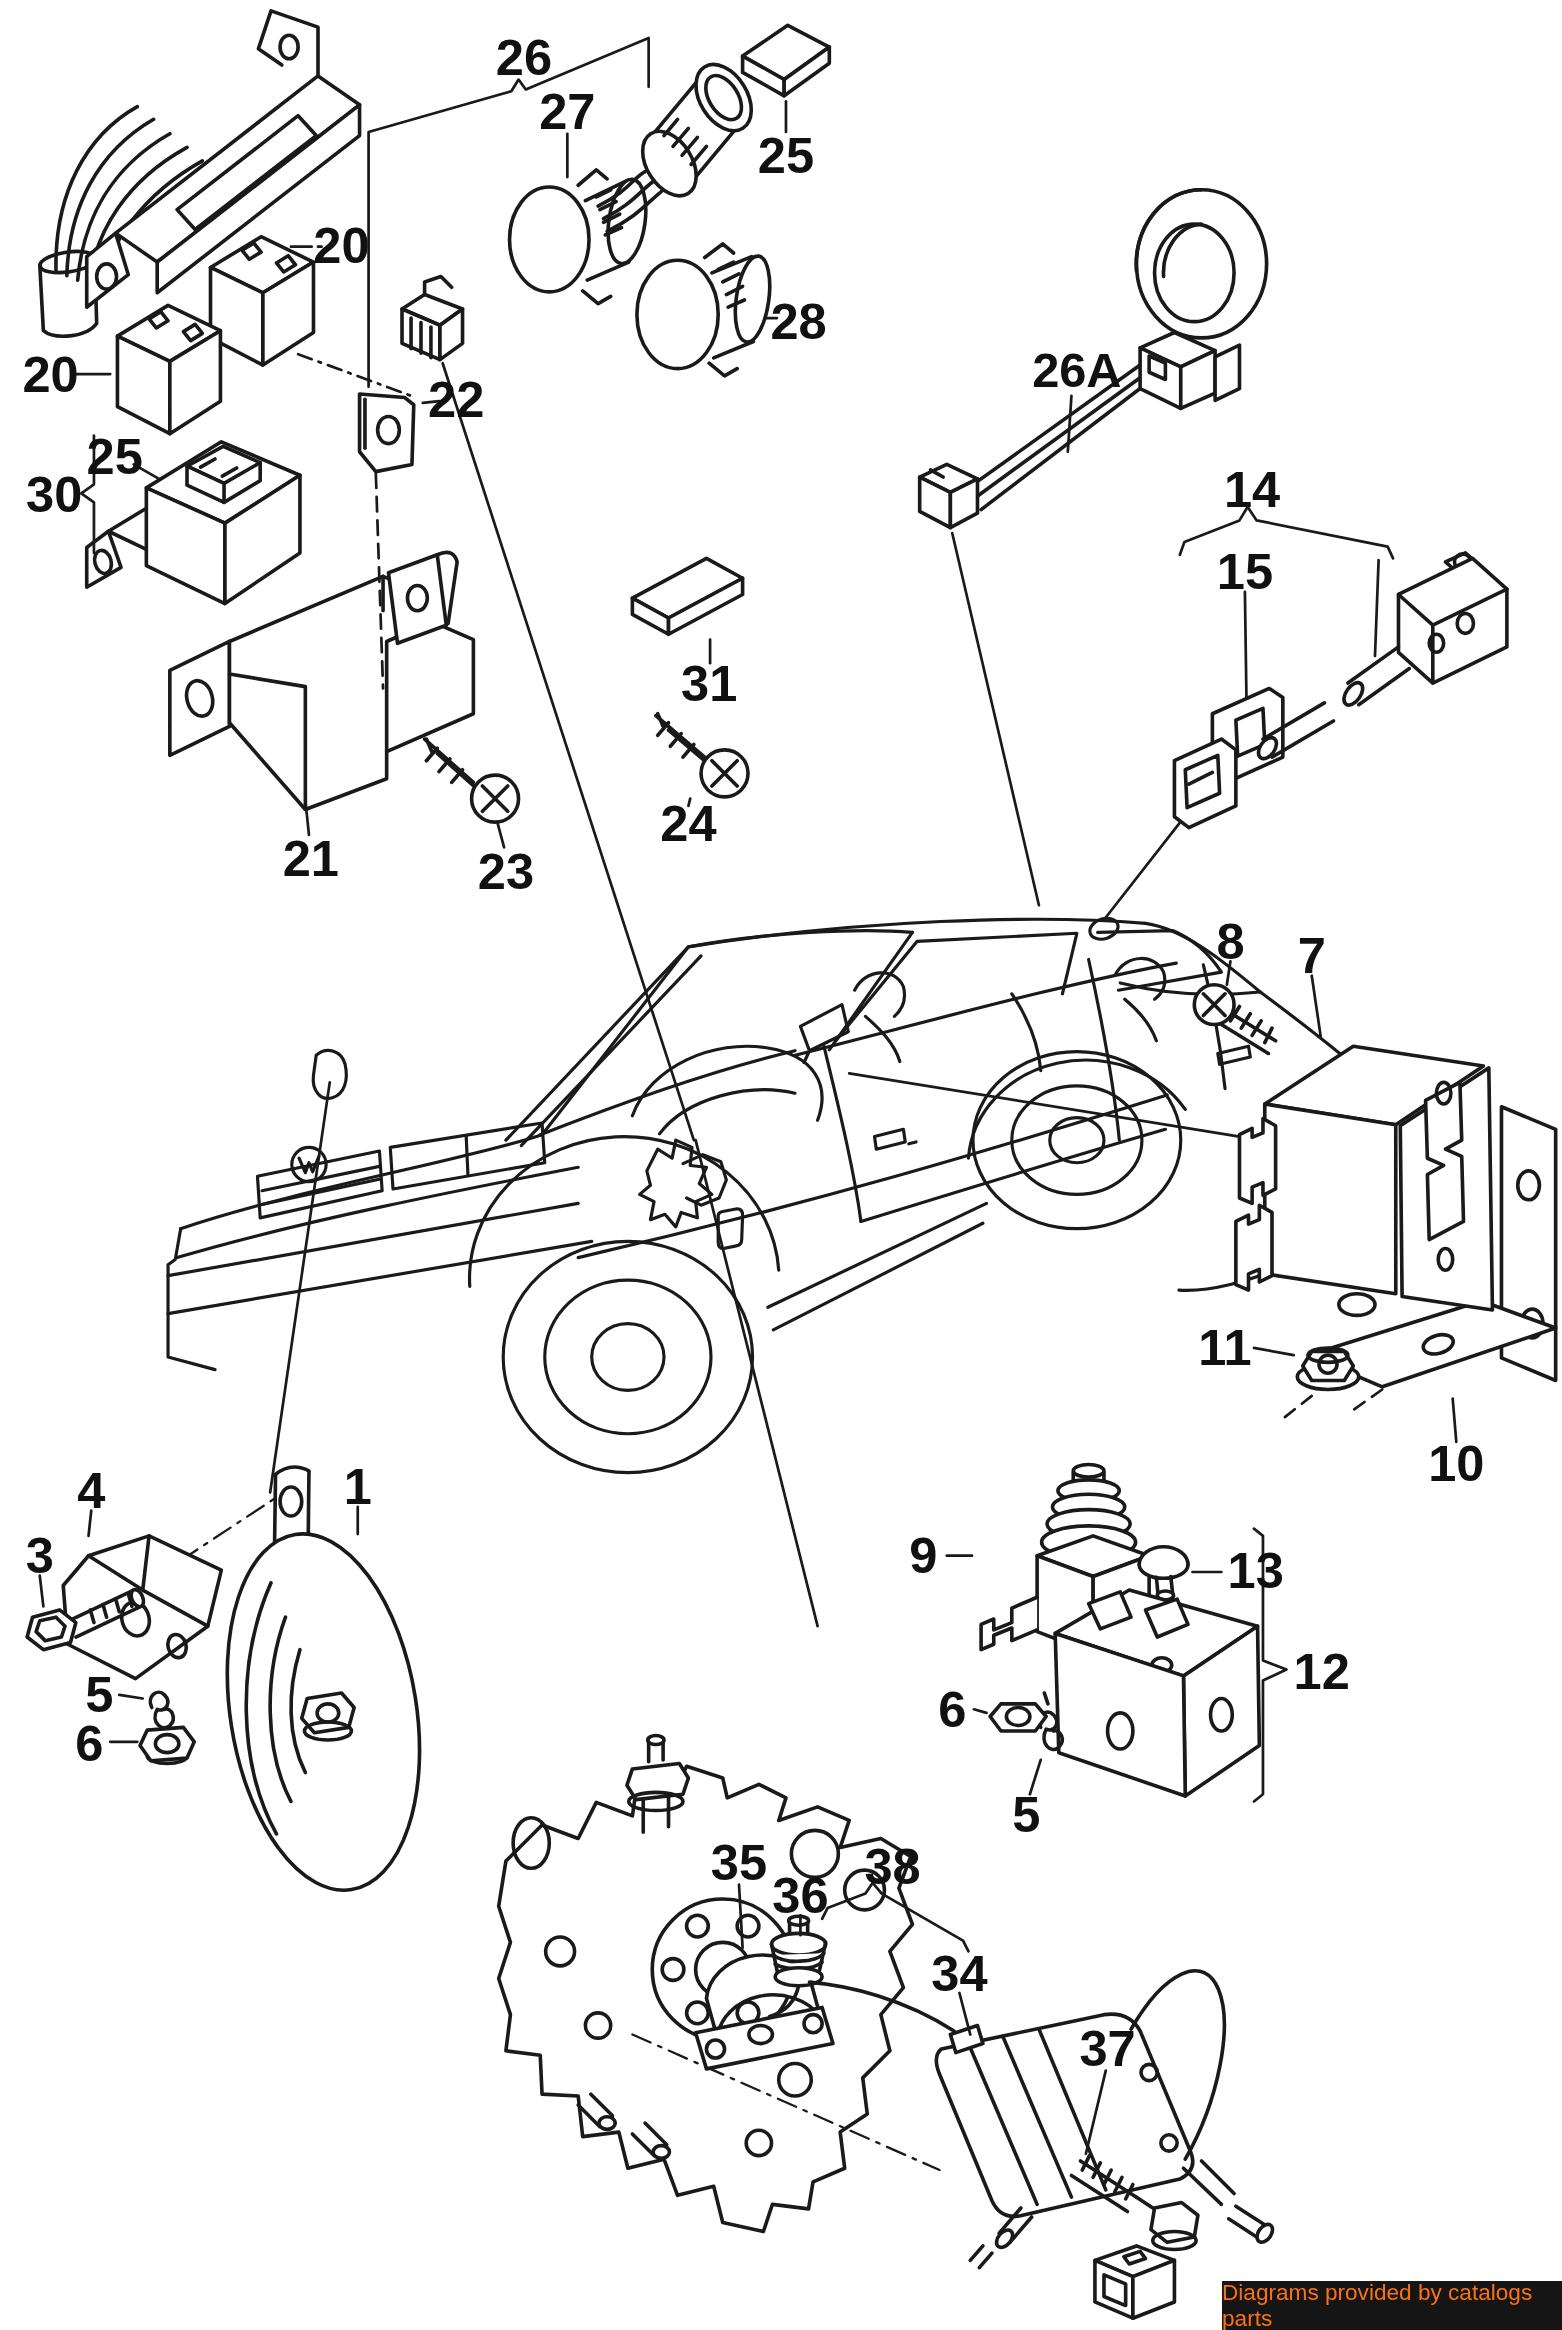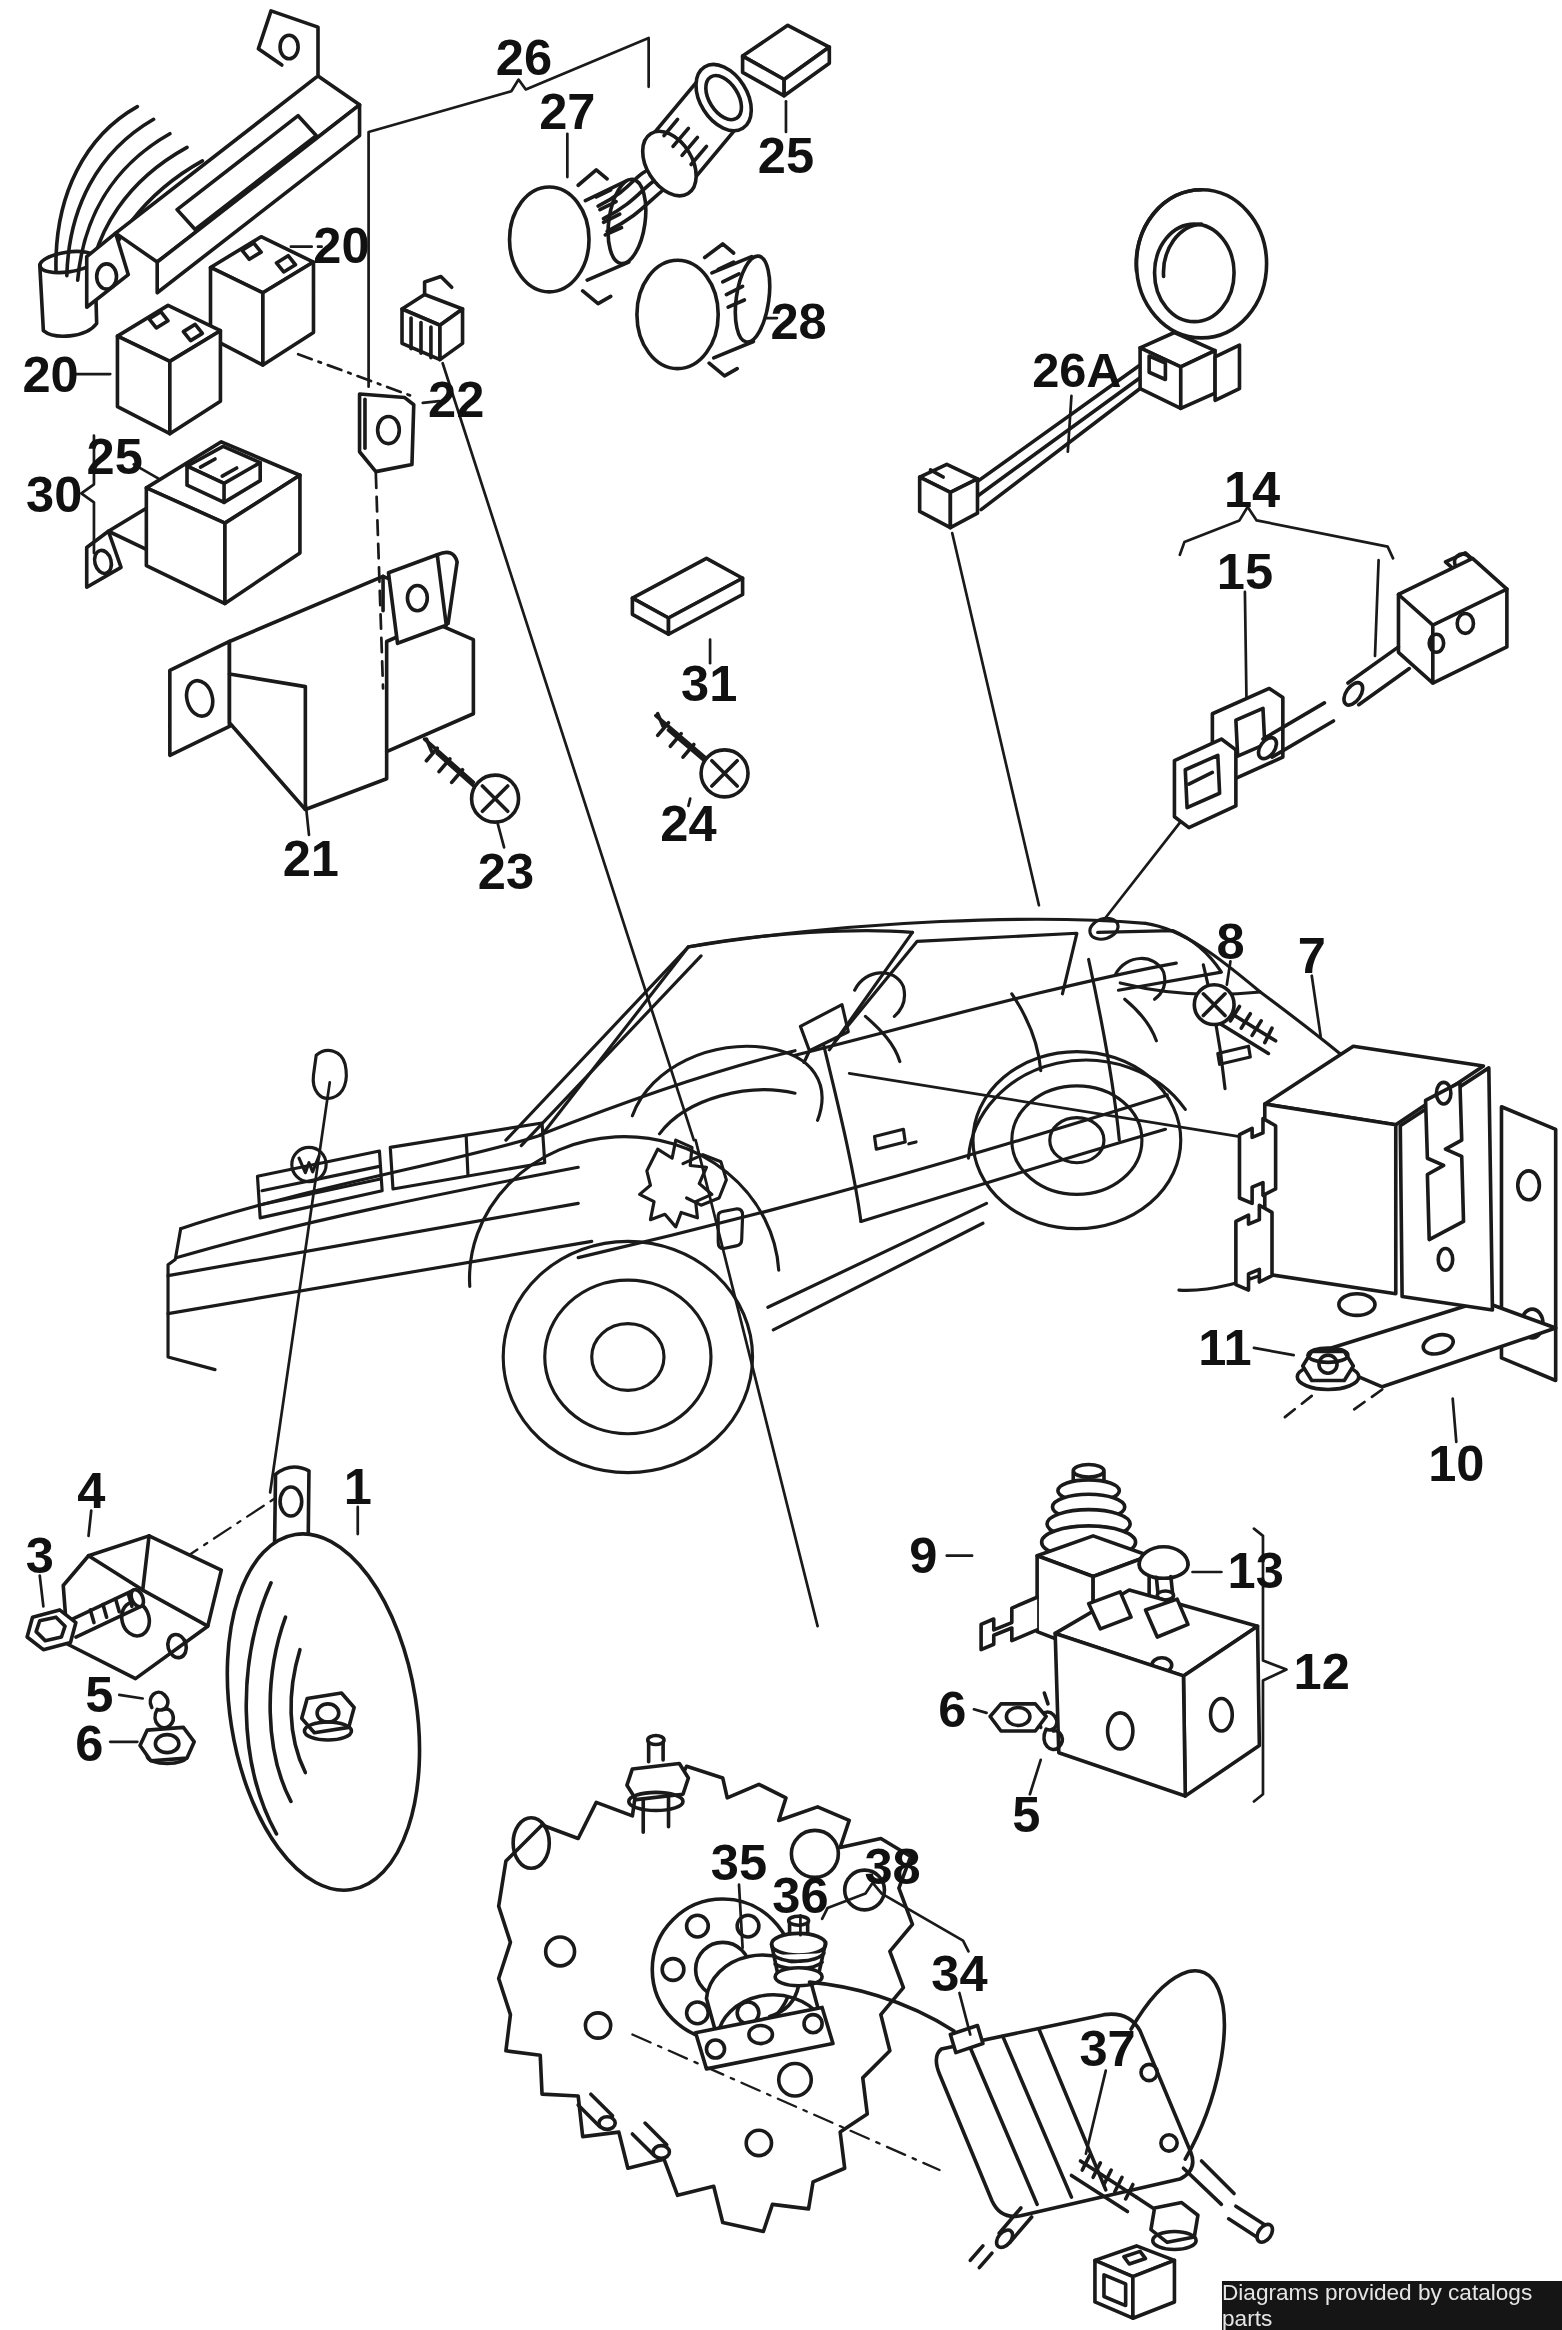--- a/index.html
+++ b/index.html
@@ -511,17 +511,17 @@
         <text x="99" y="1930" font-size="56" text-anchor="middle" dominant-baseline="central" class="callout">6</text>
         <text x="396" y="1645" font-size="56" text-anchor="middle" dominant-baseline="central" class="callout">1</text>
         <text x="818" y="2062" font-size="56" text-anchor="middle" dominant-baseline="central" class="callout">35</text>
         <text x="886" y="2098" font-size="56" text-anchor="middle" dominant-baseline="central" class="callout">36</text>
         <text x="988" y="2066" font-size="56" text-anchor="middle" dominant-baseline="central" class="callout">38</text>
         <text x="1062" y="2184" font-size="56" text-anchor="middle" dominant-baseline="central" class="callout">34</text>
         <text x="1226" y="2268" font-size="56" text-anchor="middle" dominant-baseline="central" class="callout">37</text>
       </g>
 </svg>
 
-<div id="watermark" style="left: 1222px; top: 2281px; width: 341px; height: 50px; background: rgb(21, 21, 21); color: #e5e5e5; font-size: 22.6px;">
+<div id="watermark" style="left: 1222px; top: 2281px; width: 341px; height: 50px; background: rgb(21, 21, 21); color: #f97316; font-size: 22.6px;">
   <span>Diagrams provided by catalogs parts</span>
 </div>
 </div>
 
 
 </body></html>

